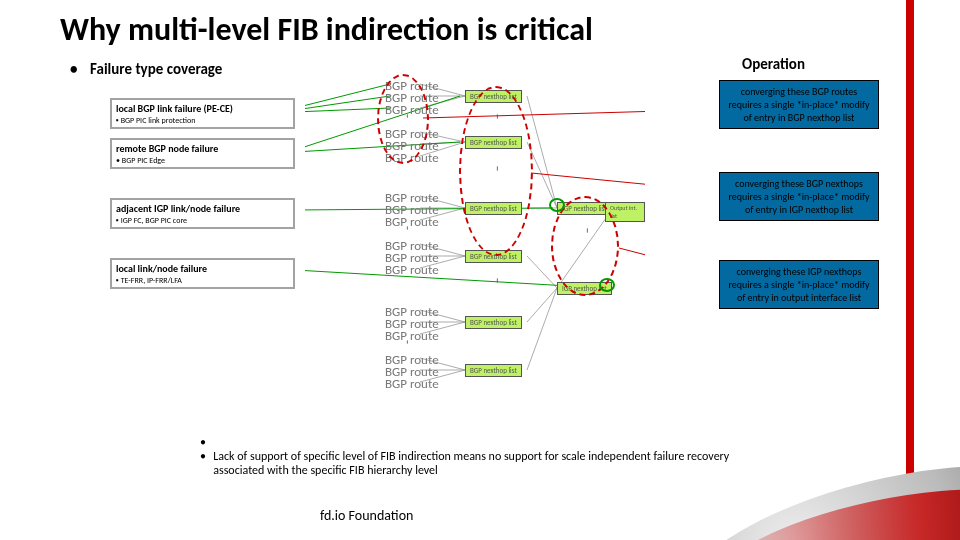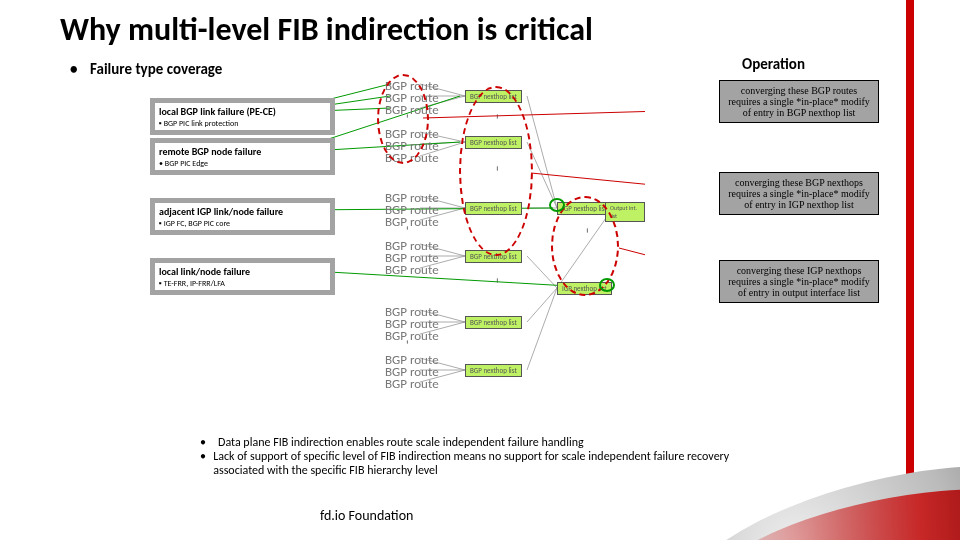--- a/index.html
+++ b/index.html
@@ -3,24 +3,24 @@
 <meta charset="utf-8">
 <style>
   * { box-sizing: border-box; margin: 0; padding: 0; }
   html, body { width: 960px; height: 540px; font-family: Calibri, Arial, sans-serif; background: #fff; overflow: hidden; }
   .slide { position: relative; width: 914px; height: 540px; }
   .red-bar { position: absolute; top: 0; right: 0; width: 8px; height: 540px; background: #c00; }
   .title { position: absolute; top: 10px; left: 60px; font-size: 32px; font-weight: 700; color: #000; }
   .subhead-left { position: absolute; top: 60px; left: 70px; font-size: 15px; font-weight: 700; }
   .subhead-left .bullet { display: inline-block; width: 20px; }
   .subhead-right { position: absolute; top: 55px; right: 109px; font-size: 15px; font-weight: 700; }
-  .fail-box { position: absolute; left: 110px; width: 185px; border: 5px solid #a3a3a3; padding: 2px 4px; background: #fff; z-index: 5; margin-left: 40px; }
+  .fail-box { position: absolute; left: 110px; width: 185px; border: 2px solid #a3a3a3; padding: 2px 4px; background: #fff; z-index: 5; }
   .fail-box .t { font-size: 10px; font-weight: 700; }
   .fail-box .d { font-size: 8px; }
-  .op-box { position: absolute; right: 35px; width: 160px; border: 1px solid #000; padding: 4px 6px; background: #a3a3a3; font-size: 10px; text-align: center; z-index: 5; font-family: Liberation Serif, serif; }
+  .op-box { position: absolute; right: 35px; width: 160px; border: 1px solid #000; padding: 4px 6px; background: #0369a1; font-size: 10px; text-align: center; z-index: 5; }
   .diagram { position: absolute; left: 305px; top: 78px; width: 340px; height: 320px; }
   .node-lbl { position: absolute; font-size: 13px; color: #777; z-index: 3; }
   .box-nh { position: absolute; border: 1px solid #555; background: #bef264; font-size: 7px; color: #555; padding: 1px 4px; z-index: 3; }
   .vdots { position: absolute; font-size: 8px; color: #555; letter-spacing: -1px; writing-mode: vertical-lr; }
   svg.wires { position: absolute; left: 0; top: 0; width: 340px; height: 320px; z-index: 1; }
   .ellipse-red { position: absolute; border: 2px dashed #c00; border-radius: 50%; z-index: 4; }
   .ellipse-green { position: absolute; border: 2px solid #090; border-radius: 50%; z-index: 4; }
   .footer-bullets { position: absolute; left: 200px; top: 435px; width: 560px; font-size: 12px; }
   .footer-bullets .row { display: flex; }
   .footer-bullets .b { width: 18px; }
@@ -157,21 +157,20 @@
 
     <div class="vdots" style="left:188px;top:36px">····</div>
     <div class="vdots" style="left:188px;top:88px">····</div>
     <div class="vdots" style="left:278px;top:150px">····</div>
     <div class="vdots" style="left:188px;top:200px">····</div>
   </div>
 
   <div class="footer-bullets">
     <div class="row">
         <div class="b">•</div>
-        <div>Data plane FIB indirection enables route scale independent failure handling</div>
       </div>
     <div class="row">
         <div class="b">•</div>
         <div>Lack of support of specific level of FIB indirection means no support for scale independent failure recovery associated with the specific FIB hierarchy level</div>
       </div>
   </div>
 
   <div class="foundation">fd.io Foundation</div>
 </div>
 

